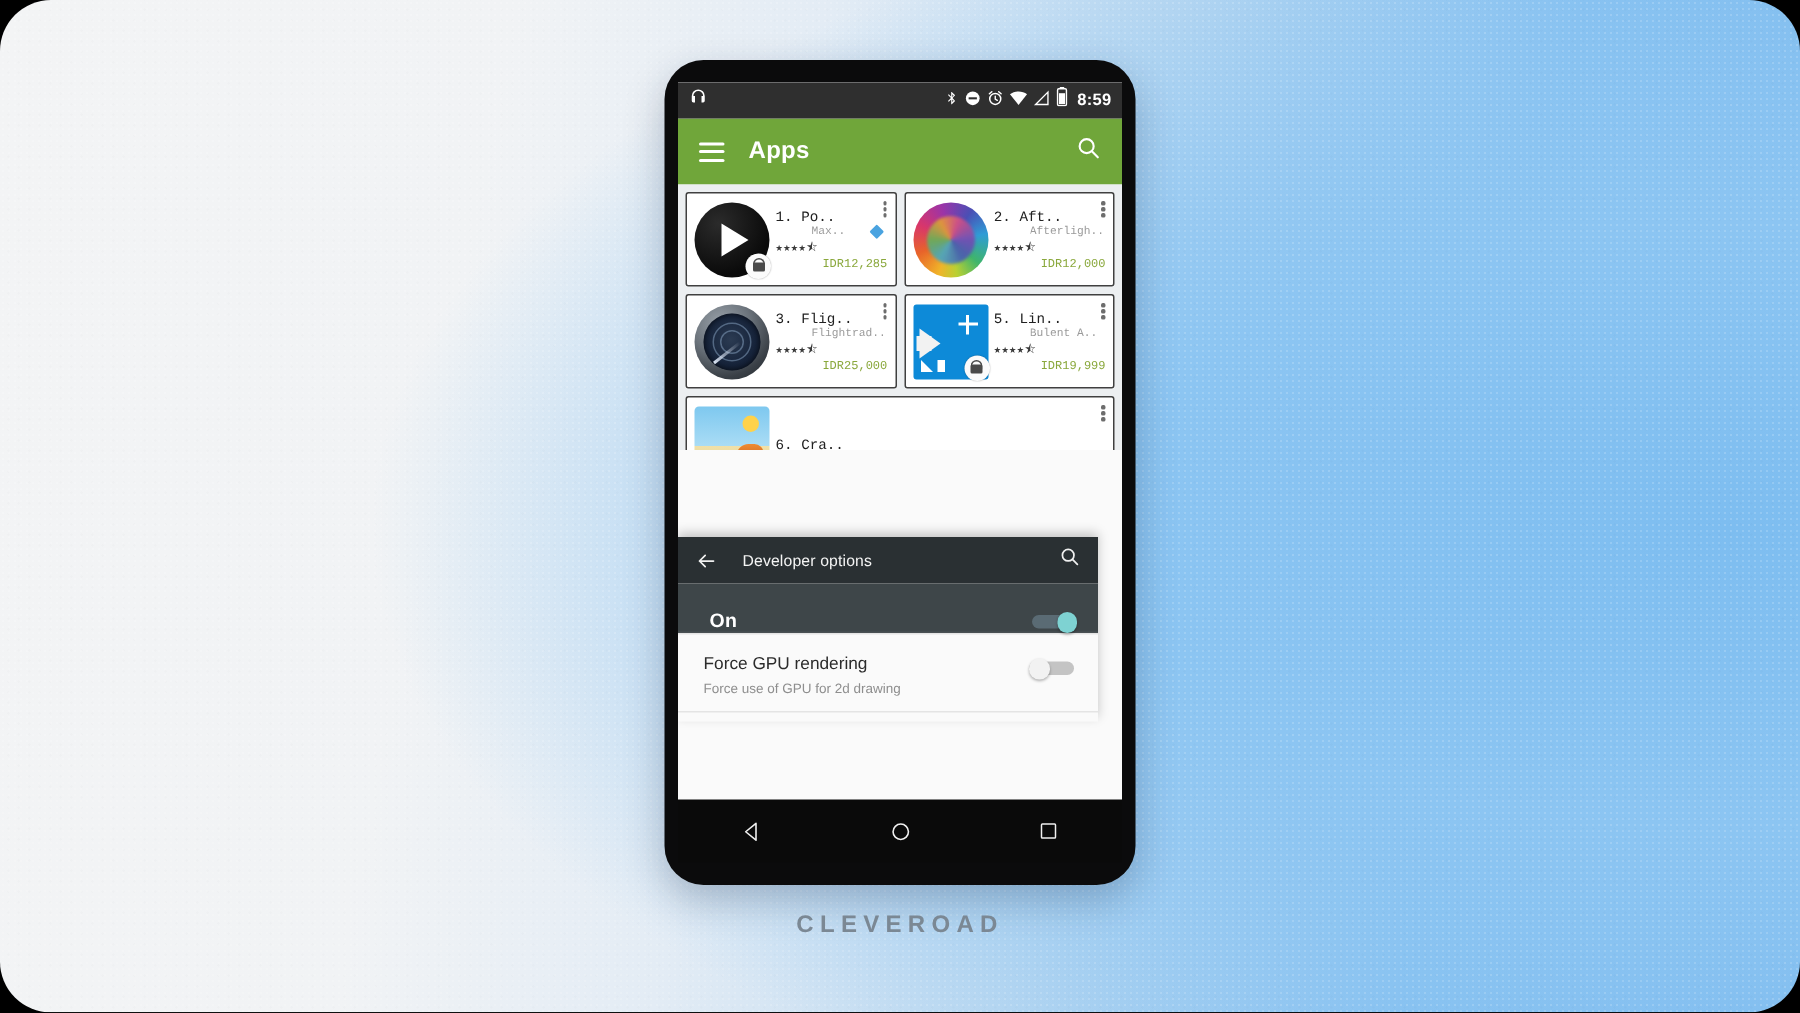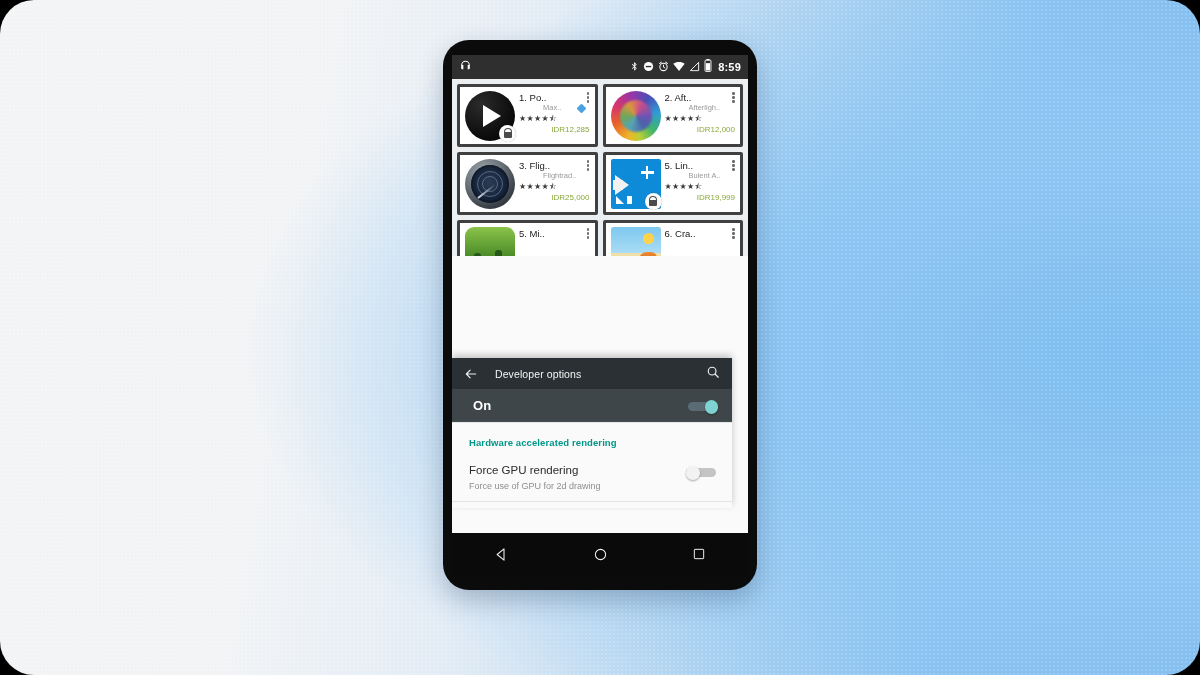--- a/index.html
+++ b/index.html
@@ -153,30 +153,31 @@
     background: #eceff1;
     padding: 5px 5px 0 5px;
     box-sizing: border-box;
     height: 177px;
     overflow: hidden;
   }
   .grid-row { display: flex; gap: 5px; margin-bottom: 5px; }
   .card {
     flex: 1;
     background: #fff;
-    border: 3px solid #404040;
+    border: 1px solid #404040;
     border-radius: 2px;
     height: 63px;
     display: flex;
-    align-items: flex-start;
+    align-items: center;
     padding: 4px 5px;
     box-sizing: border-box;
     overflow: hidden;
     position: relative;
     cursor: pointer;
+    font-family: Liberation Mono, monospace;
   }
   .card-icon {
     width: 50px; height: 50px;
     flex: 0 0 50px;
     position: relative;
     margin-right: 4px;
   }
   .card-meta { flex: 1; min-width: 0; padding-top: 1px; }
   .card-title {
     font-size: 9.5px;
@@ -389,21 +390,21 @@
     font-size: 10.5px;
     margin-left: 17px;
     letter-spacing: .1px;
   }
   .dev-header-search { margin-left: auto; cursor: pointer; }
 
   .dev-master {
     background: #3e4649;
     height: 33px;
     display: flex;
-    align-items: center;
+    align-items: flex-end;
     padding: 0 14px 0 21px;
     box-sizing: border-box;
     border-bottom: 1px solid rgba(255,255,255,.06);
   }
   .dev-master-label {
     color: #ffffff;
     font-size: 13px;
     font-weight: bold;
     letter-spacing: .2px;
   }
@@ -549,20 +550,34 @@
             <svg width="8" height="13" viewBox="0 0 12 22">
               <rect x="3.5" y="0" width="5" height="2" fill="#ffffff"></rect>
               <rect x="1" y="2" width="10" height="19" rx="1.4" fill="none" stroke="#ffffff" stroke-width="1.6"></rect>
               <rect x="2.6" y="7" width="6.8" height="12.4" fill="#ffffff"></rect>
             </svg>
           </span>
           <span class="sb-time">8:59</span>
         </div>
       </div>
 
+      <div class="appbar">
+        <div class="hamburger">
+          <i></i>
+            <i></i>
+            <i></i>
+        </div>
+        <div class="appbar-title">Apps</div>
+        <div class="appbar-search">
+          <svg width="17" height="17" viewBox="0 0 24 24">
+            <circle cx="10.5" cy="10.5" r="6.6" fill="none" stroke="#ffffff" stroke-width="2"></circle>
+            <path d="M15.4 15.4 21 21" stroke="#ffffff" stroke-width="2" stroke-linecap="round"></path>
+          </svg>
+        </div>
+      </div>
 
 
       <div class="grid-area">
 
         <div class="grid-row">
 
           <div class="card">
             <div class="card-icon">
               <div class="ic-play">
                   <div class="tri"></div>
@@ -660,36 +675,20 @@
             <div class="card-overflow">
                 <i></i>
                 <i></i>
                 <i></i>
               </div>
           </div>
         </div>
 
         <div class="grid-row">
 
-          <div class="card">
-            <div class="card-icon">
-              <div class="ic-green">
-                  <div class="tree1"></div>
-                  <div class="tree2"></div>
-                </div>
-            </div>
-            <div class="card-meta">
-              <div class="card-title">5. Mi..</div>
-            </div>
-            <div class="card-overflow">
-                <i></i>
-                <i></i>
-                <i></i>
-              </div>
-          </div>
 
           <div class="card">
             <div class="card-icon">
               <div class="ic-beach">
                   <div class="sun"></div>
                   <div class="rock"></div>
                 </div>
             </div>
             <div class="card-meta">
               <div class="card-title">6. Cra..</div>
@@ -727,21 +726,20 @@
             <div class="track"></div>
               <div class="knob"></div>
           </div>
         </div>
 
         <div class="dev-body">
 
           <div class="dev-divider"></div>
 
 
-          <div class="section-label">Hardware accelerated rendering</div>
 
           <div class="dev-row">
             <div class="dev-row-texts">
               <div class="dev-row-title">Force GPU rendering</div>
               <div class="dev-row-sub">Force use of GPU for 2d drawing</div>
             </div>
             <div class="toggle off">
               <div class="track"></div>
                 <div class="knob"></div>
             </div>
@@ -766,14 +764,15 @@
       </div>
       <div class="navbtn">
         <svg width="14" height="14" viewBox="0 0 24 24">
           <rect x="4" y="4" width="16" height="16" rx="1" fill="none" stroke="#f0f0f0" stroke-width="1.7"></rect>
         </svg>
       </div>
     </div>
 
   </div>
 
+  <div id="watermark">CLEVEROAD</div>
 
 </div>
 
 </body></html>

